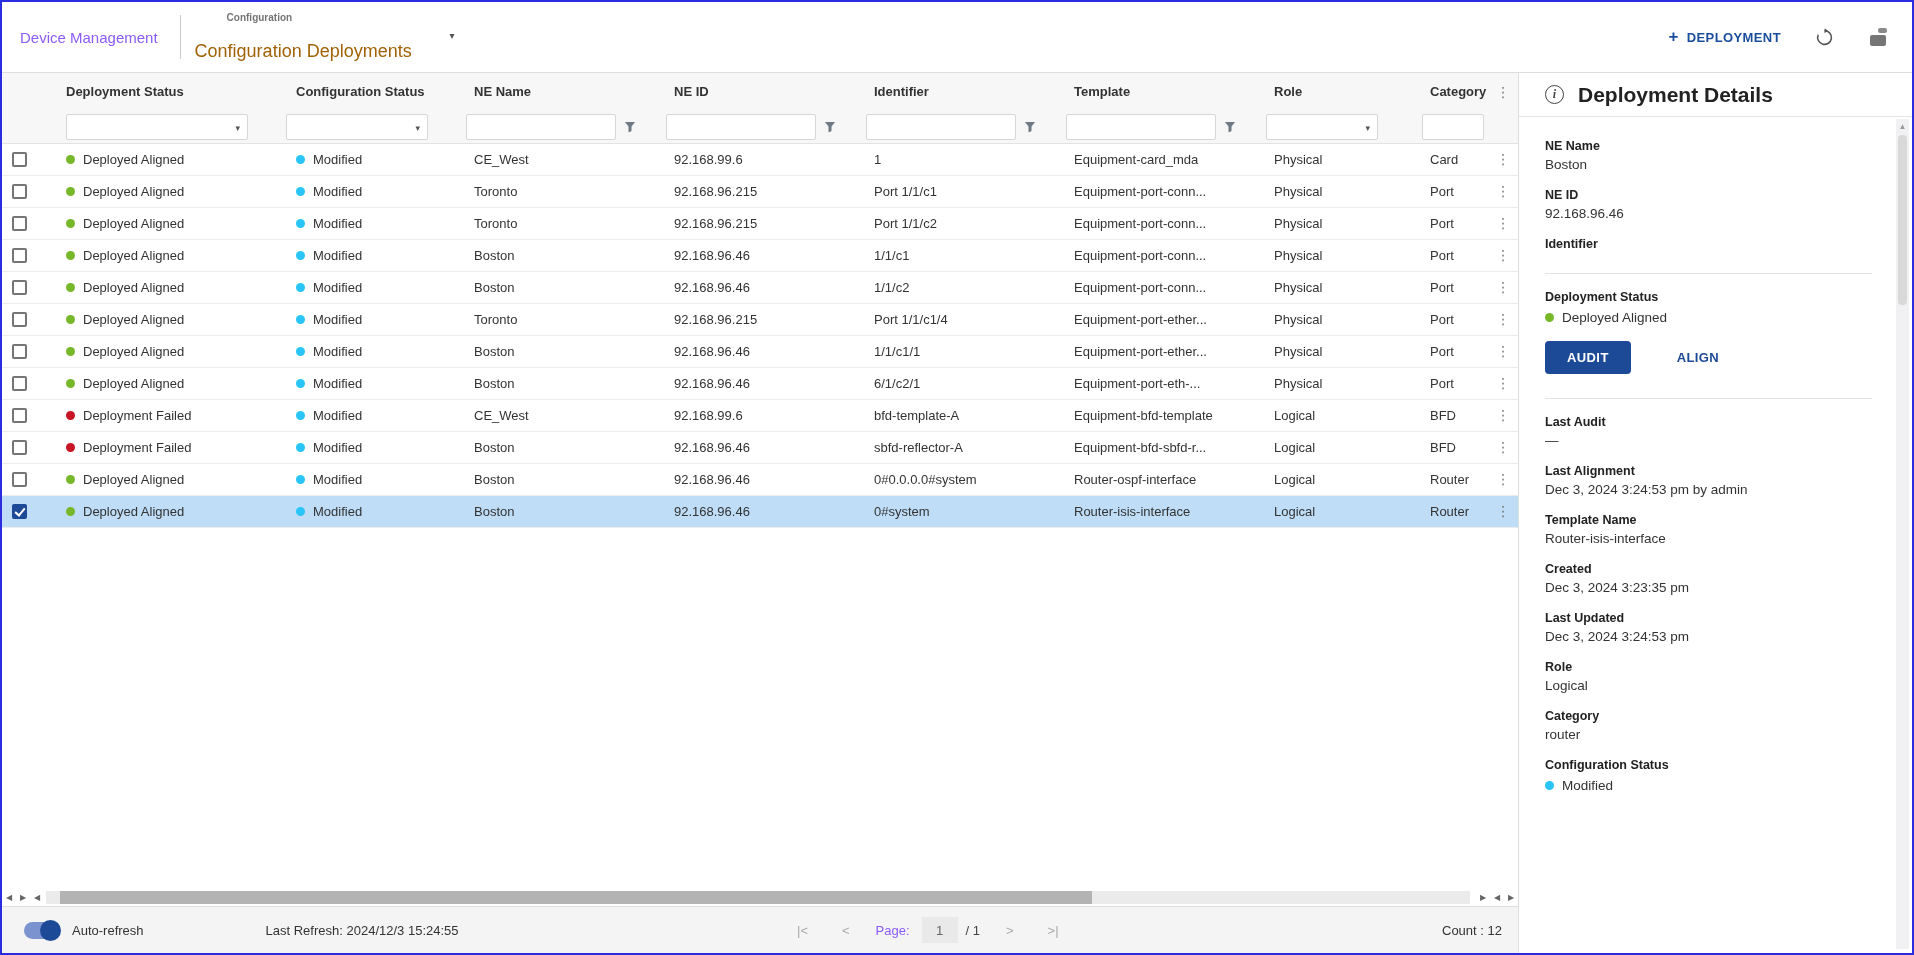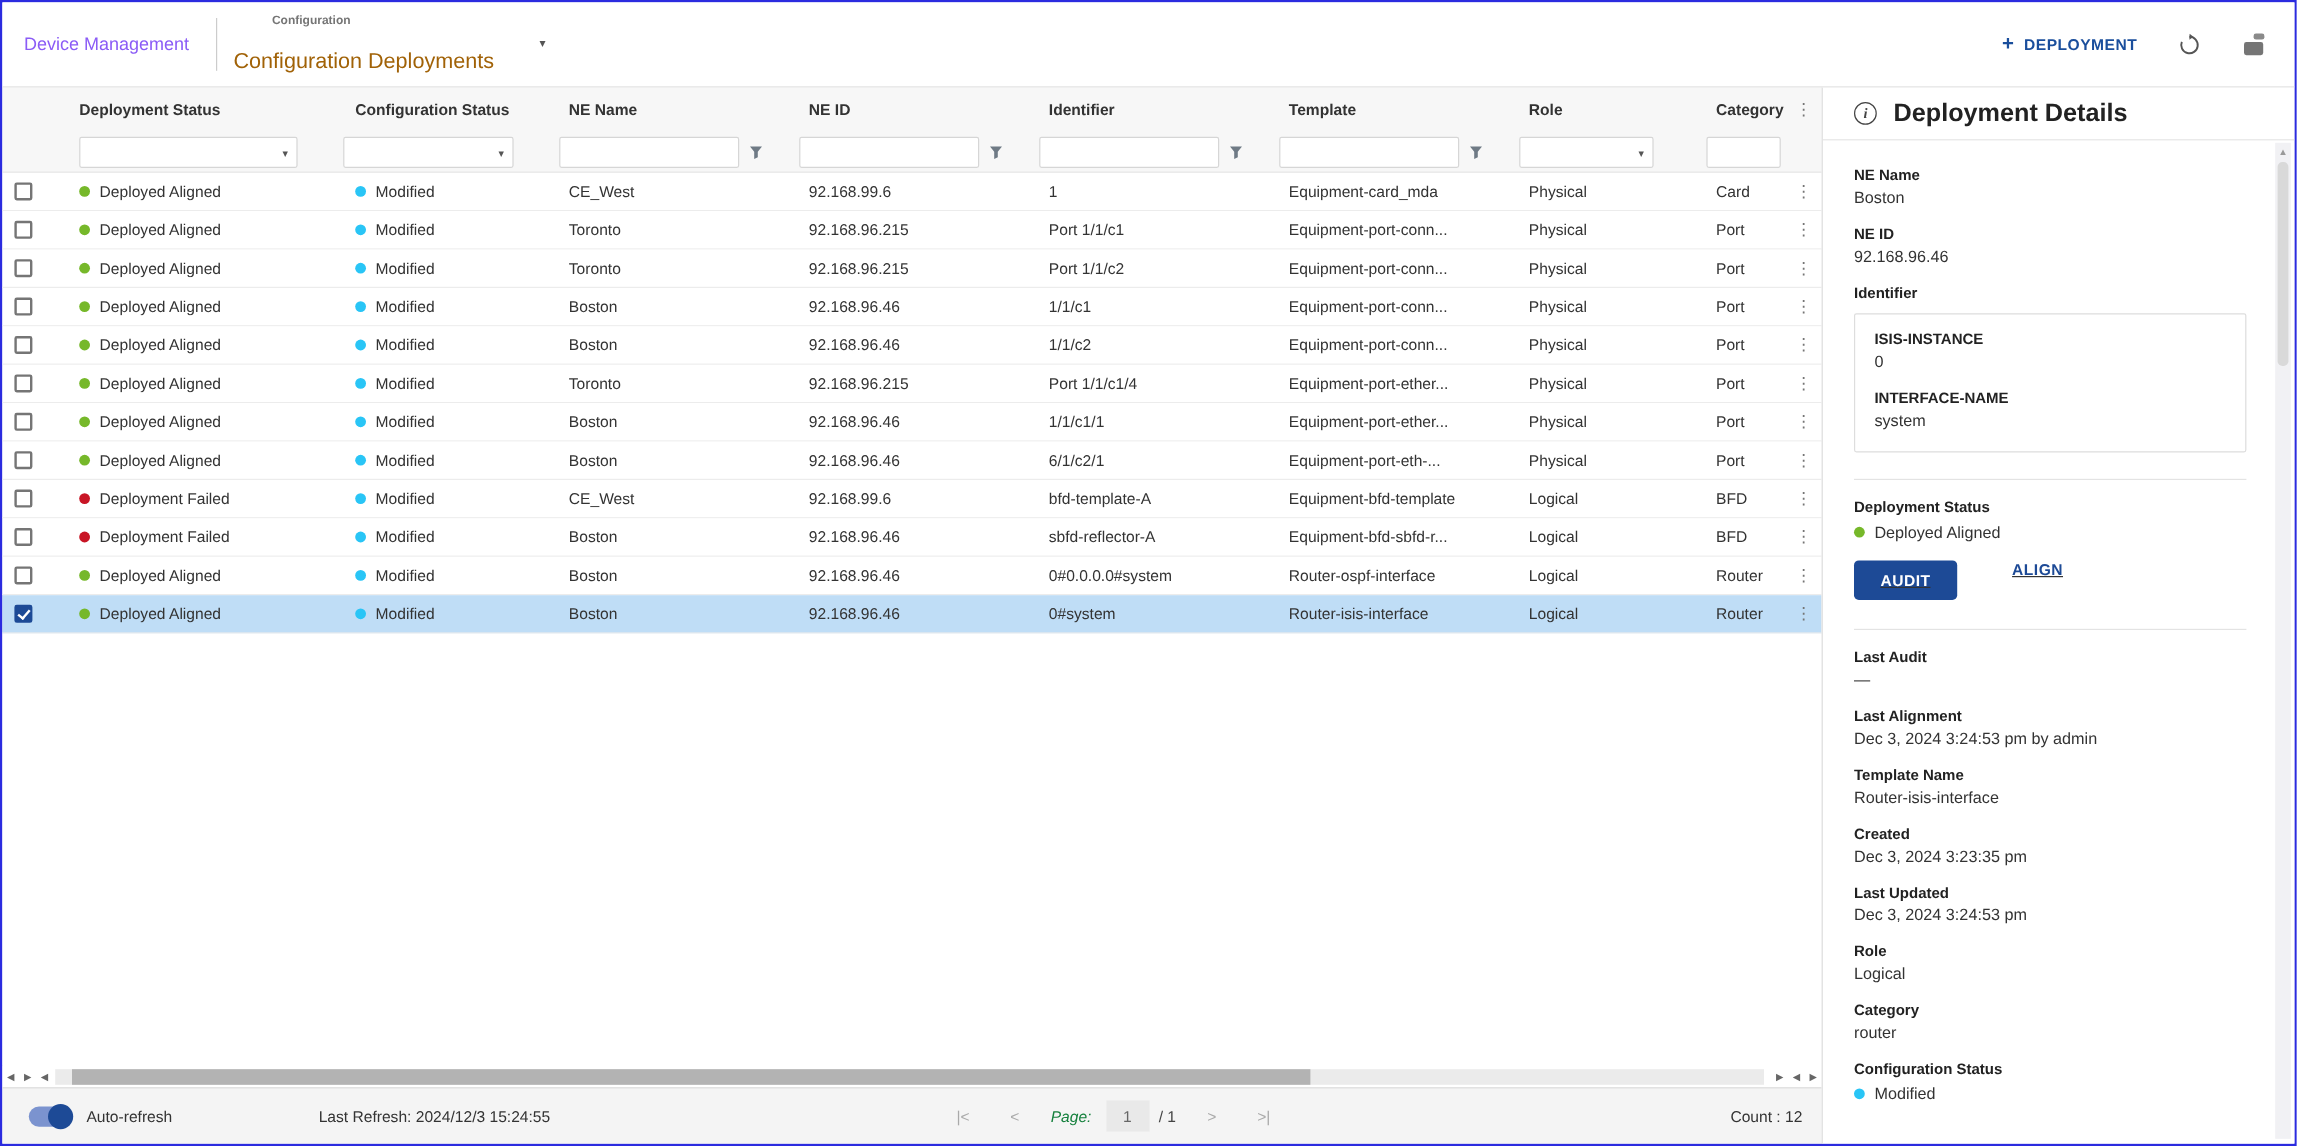--- a/index.html
+++ b/index.html
@@ -70,38 +70,38 @@
   
   .footer { height:47px; flex:0 0 auto; background:#f4f4f4; border-top:1px solid #ddd; display:flex; align-items:center; position:relative; font-size:13px; }
   .toggle { width:36px; height:17px; border-radius:9px; background:#7b93cf; margin-left:22px; position:relative; cursor:pointer; flex:0 0 auto; }
   .toggle .knob { position:absolute; right:-1px; top:-2px; width:21px; height:21px; border-radius:50%; background:#1d4a96; }
   .auto-label { margin-left:12px; color:#333; }
   .refresh-text { margin-left:76px; color:#333;padding-left:46px; }
   .pagination { position:absolute; left:795px; display:flex; align-items:center; color:#a9a9a9; }
   .pg-btn { cursor:pointer; font-size:13px; }
   .pg-first { margin-right:34px; }
   .pg-prev { margin-right:26px; }
-  .pg-label { color:#15803d; margin-right:12px;font-style:italic; }
+  .pg-label { color:#8b5cf6; margin-right:12px; }
   .pg-input { width:36px; height:26px; background:#e9e9e9; border:none; text-align:center; font-size:13px; color:#666; margin-right:8px; font-family:"Liberation Sans",sans-serif; }
   .pg-total { color:#444; margin-right:26px; }
   .pg-next { margin-right:34px; }
   .count { position:absolute; right:16px; color:#333; }
 
   
   .panel { flex:1 1 auto; border-left:1px solid #ddd; background:#fff; position:relative; overflow:hidden; }
   .panel-header { height:44px; display:flex; align-items:center; gap:14px; padding-left:26px; border-bottom:1px solid #e5e5e5; }
   .info-icon { width:19px; height:19px; border:1.5px solid #444; border-radius:50%; font-size:12px; color:#444; display:flex; align-items:center; justify-content:center; font-family:"Liberation Serif",serif; font-style:italic; font-weight:bold; }
   .panel-title { font-size:21px; font-weight:bold; color:#222; }
   .panel-body { padding:16px 40px 0 26px; }
   .f-label { font-size:12.5px; font-weight:bold; color:#222; margin-top:16px; }
   .f-value { font-size:13.5px; color:#333; margin-top:4px; }
   .ident-box { border:1px solid #ddd; border-radius:2px; margin-top:10px; padding:14px 16px 18px 16px; }
   .ident-box .f-label:first-child { margin-top:0; }
   .panel-div { height:1px; background:#e3e3e3; margin:22px 0 4px 0; }
-  .btn-row { display:flex; align-items:flex-start; gap:46px; margin-top:16px;text-decoration:underline; }
+  .btn-row { display:flex; align-items:center; gap:46px; margin-top:16px; }
   .audit-btn { background:#1d4a96; color:#fff; font-weight:bold; font-size:13px; letter-spacing:.4px; border:none; border-radius:4px; padding:9px 22px; cursor:pointer; font-family:"Liberation Sans",sans-serif; }
   .align-btn { background:none; border:none; color:#1d4a96; font-weight:bold; font-size:13px; letter-spacing:.4px; cursor:pointer; font-family:"Liberation Sans",sans-serif; }
   .status-line { display:flex; align-items:center; gap:8px; margin-top:6px; font-size:13.5px; }
 
   
   .vscroll { position:absolute; top:46px; right:3px; bottom:4px; width:13px; background:#f1f1f4; }
   .vs-up { position:absolute; top:3px; left:0; width:13px; text-align:center; font-size:8px; color:#999; cursor:pointer; }
   .vs-thumb { position:absolute; top:16px; left:2px; width:9px; height:170px; background:#d9d9d9; border-radius:4px; cursor:grab; }
 </style>
 </head>
@@ -505,26 +505,20 @@
         <div class="panel-title">Deployment Details</div>
       </div>
       <div class="panel-body">
         <div class="f-label" style="margin-top:6px;">NE Name</div>
         <div class="f-value">Boston</div>
 
         <div class="f-label">NE ID</div>
         <div class="f-value">92.168.96.46</div>
 
         <div class="f-label">Identifier</div>
-        <div class="ident-box">
-          <div class="f-label">ISIS-INSTANCE</div>
-          <div class="f-value">0</div>
-          <div class="f-label">INTERFACE-NAME</div>
-          <div class="f-value">system</div>
-        </div>
 
         <div class="panel-div"></div>
 
         <div class="f-label">Deployment Status</div>
         <div class="status-line">
           <span class="dot" id="panel-ds-dot" style="background: rgb(118, 184, 42);"></span>
           <span>Deployed Aligned</span>
         </div>
 
         <div class="btn-row">

